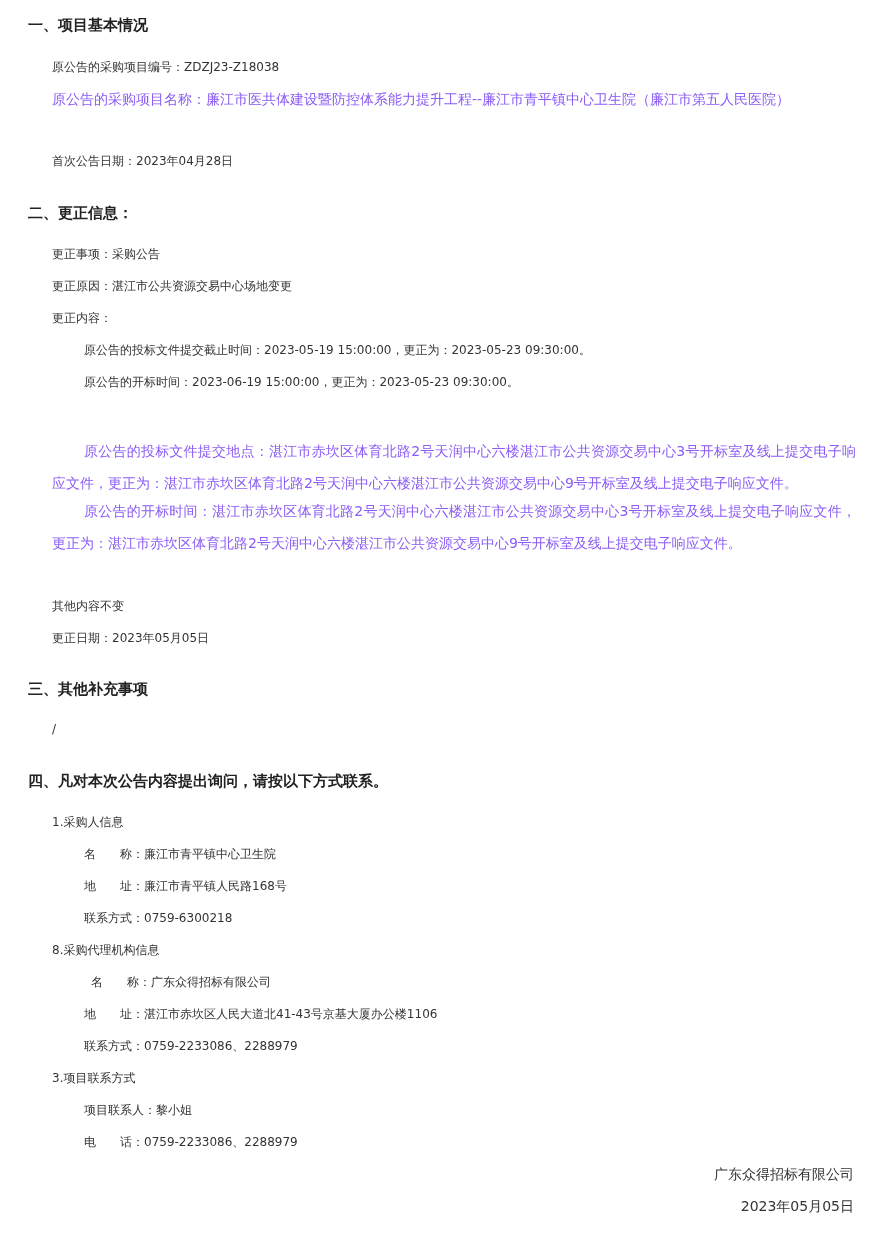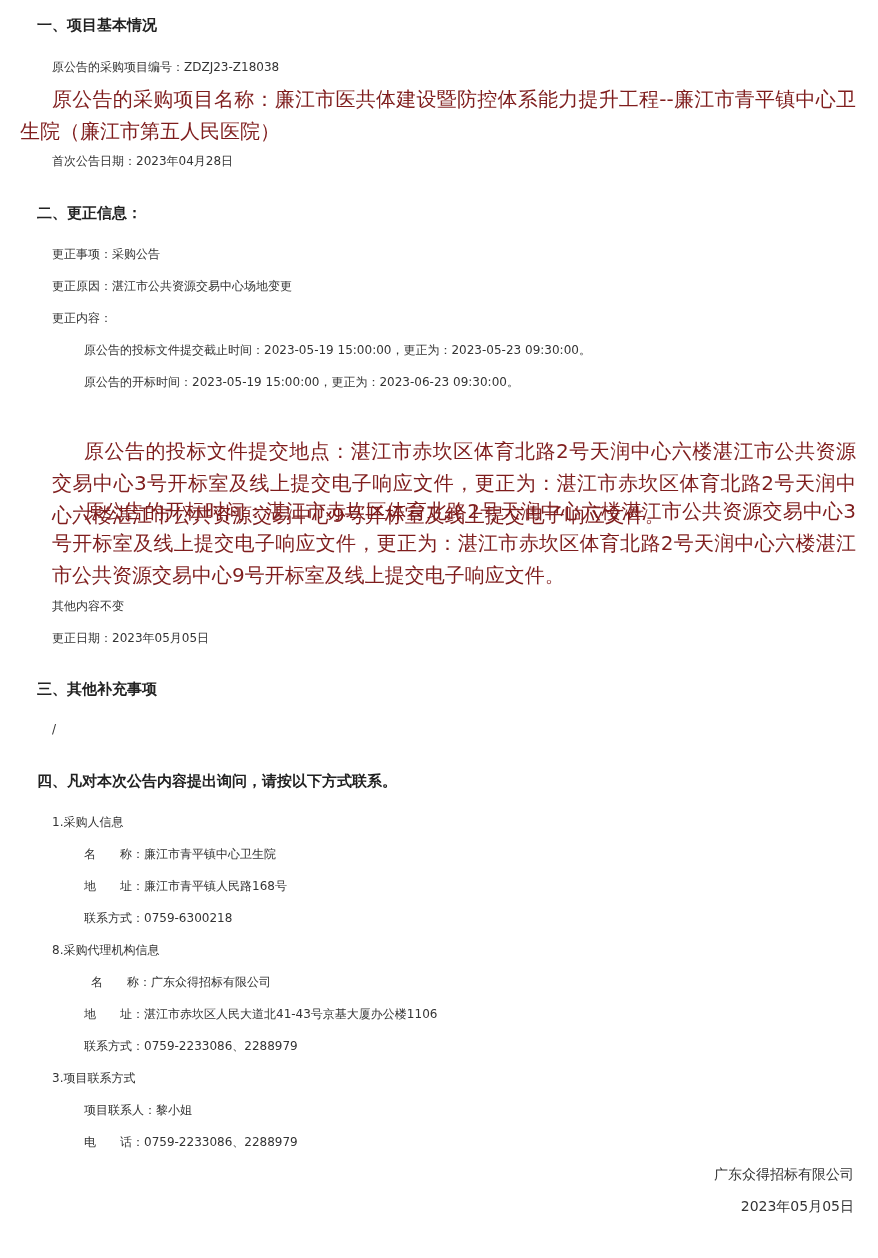--- a/index.html
+++ b/index.html
@@ -2,43 +2,43 @@
 <html><head>
 <meta charset="utf-8">
 <style>
   html, body { margin: 0; padding: 0; background: #ffffff; }
   body {
     width: 878px; height: 1258px; position: relative; overflow: hidden;
     font-family: "DejaVu Sans", "Liberation Sans", sans-serif;
     color: #333333; font-size: 14px;
   }
   .doc { position: absolute; left: 0; top: 0; width: 878px; }
-  .h { position: absolute; left: 37px; font-size: 15px; font-weight: bold; color: #222; white-space: nowrap; }
+  .h { position: absolute; left: 28px; font-size: 15px; font-weight: bold; color: #222; white-space: nowrap; }
   .p { position: absolute; white-space: nowrap; font-size: 12px; color: #333; }
   .i1 { left: 52px; }
   .i2 { left: 84px; text-align: center; }
-  .wrap { position: absolute; font-size: 20px; color: #7f1d1d; line-height: 32px; width: 800px; text-align: justify; }
+  .wrap { position: absolute; font-size: 14px; color: #8b5cf6; line-height: 32px; width: 800px; text-align: justify; }
   .right { position: absolute; right: 24px; font-size: 14px; color: #333; white-space: nowrap; }
 </style>
 </head>
 <body>
 
 <div class="doc">
 
   <div class="h" style="top:16px;">一、项目基本情况</div>
   <div class="p i1" style="top:59px;"><span>原公告的采购项目编号：</span><span>ZDZJ23-Z18038</span></div>
   <div class="wrap" style="left:20px; top:83px; width:836px; text-indent:32px;"><span>原公告的采购项目名称：</span><span>廉江市医共体建设暨防控体系能力提升工程--廉江市青平镇中心卫生院（廉江市第五人民医院）</span></div>
   <div class="p i1" style="top:153px;"><span>首次公告日期：</span><span>2023年04月28日</span></div>
 
   <div class="h" style="top:204px;">二、更正信息：</div>
   <div class="p i1" style="top:246px;"><span>更正事项：</span><span>采购公告</span></div>
   <div class="p i1" style="top:278px;"><span>更正原因：</span><span>湛江市公共资源交易中心场地变更</span></div>
   <div class="p i1" style="top:310px;">更正内容：</div>
   <div class="p i2" style="top:342px;">原公告的投标文件提交截止时间：2023-05-19 15:00:00，更正为：2023-05-23 09:30:00。</div>
-  <div class="p i2" style="top:374px;">原公告的开标时间：2023-05-19 15:00:00，更正为：2023-06-23 09:30:00。</div>
+  <div class="p i2" style="top:374px;">原公告的开标时间：2023-06-19 15:00:00，更正为：2023-05-23 09:30:00。</div>
   <div class="wrap" style="left:52px; top:399px; width:804px; text-indent:32px;margin-top:36px;">原公告的投标文件提交地点：湛江市赤坎区体育北路2号天润中心六楼湛江市公共资源交易中心3号开标室及线上提交电子响应文件，更正为：湛江市赤坎区体育北路2号天润中心六楼湛江市公共资源交易中心9号开标室及线上提交电子响应文件。</div>
   <div class="wrap" style="left:52px; top:495px; width:804px; text-indent:32px;">原公告的开标时间：湛江市赤坎区体育北路2号天润中心六楼湛江市公共资源交易中心3号开标室及线上提交电子响应文件，更正为：湛江市赤坎区体育北路2号天润中心六楼湛江市公共资源交易中心9号开标室及线上提交电子响应文件。</div>
   <div class="p i1" style="top:598px;">其他内容不变</div>
   <div class="p i1" style="top:630px;"><span>更正日期：</span><span>2023年05月05日</span></div>
 
   <div class="h" style="top:680px;">三、其他补充事项</div>
   <div class="p i1" style="top:722px;">/</div>
 
   <div class="h" style="top:772px;">四、凡对本次公告内容提出询问，请按以下方式联系。</div>
 

